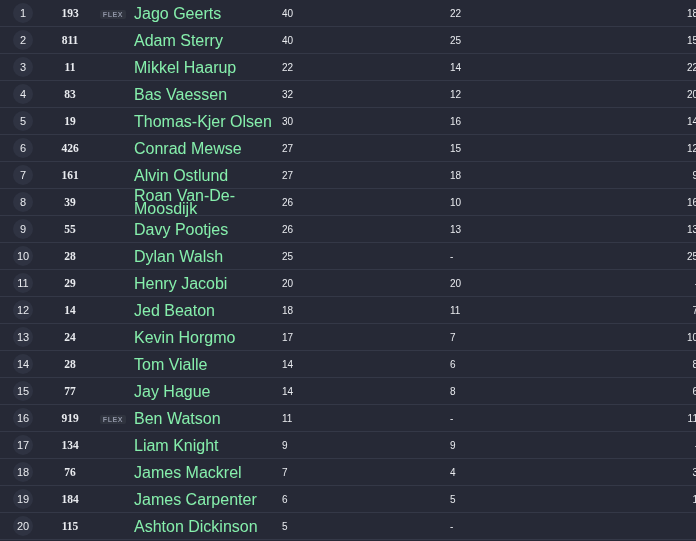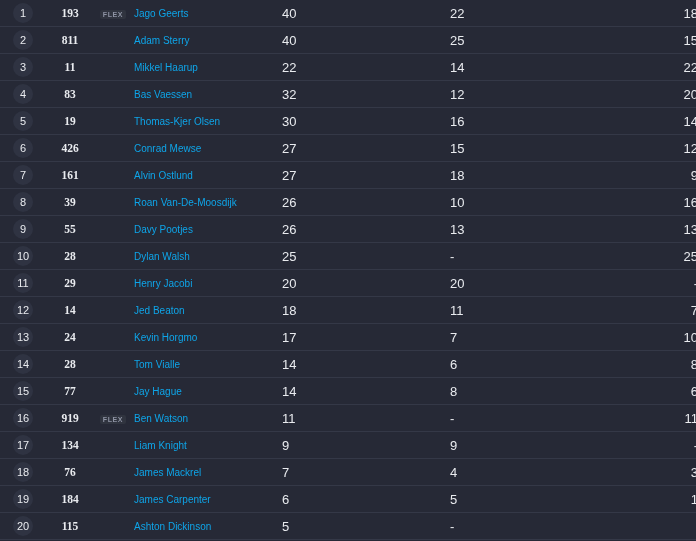--- a/index.html
+++ b/index.html
@@ -70,27 +70,27 @@
     display: inline-block;
     font-size: 7px;
     letter-spacing: 0.6px;
     color: #8e93a3;
     background: #30343f;
     border-radius: 2px;
     padding: 1px 3px;
     font-weight: bold;
   }
   .driver-name {
-    font-size: 10px;
-    color: #0ea5e9;
+    font-size: 16px;
+    color: #86efac;
     line-height: 13px;
     display: block;
   }
   .val {
-    font-size: 13px;
+    font-size: 10px;
     color: #e9ebef;
   }
   
   .p1-inner { display: block; padding-left: 0px; }
   .p2-inner { display: block; padding-left: 0px; }
 </style>
 </head>
 <body>
 
 <div class="standings-wrap">

